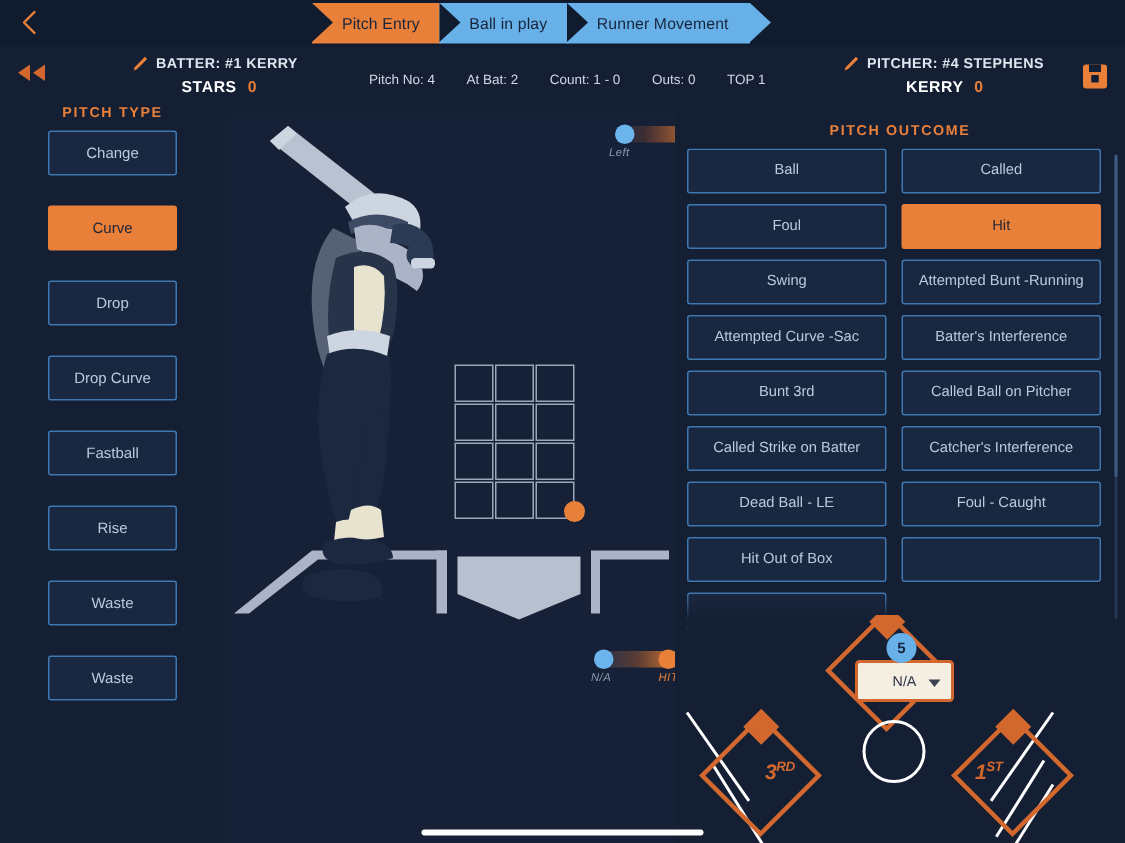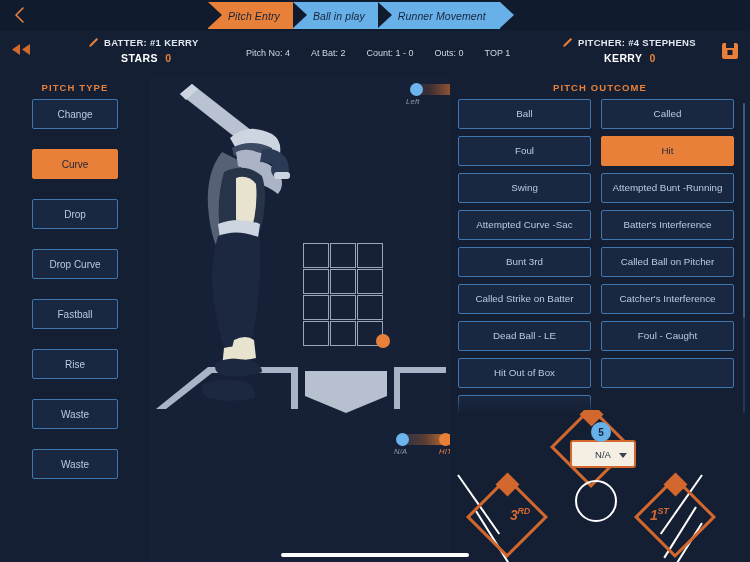--- a/index.html
+++ b/index.html
@@ -34,21 +34,20 @@
   }
   .stage {
     position: relative;
     height: 27px;
     display: flex; align-items: center; justify-content: center;
     font-size: 10.5px;
     color: #16243c;
     padding: 0 14px 0 20px;
     margin-right: -1px;
     letter-spacing: .1px;
-    font-style: italic;
   }
   .stage.active { background: #e8803a; }
   .stage.inactive { background: #68b0e8; }
   .stage::before {
     content: ""; position: absolute; left: 0; top: 0;
     border-top: 13.5px solid transparent;
     border-bottom: 13.5px solid transparent;
     border-left: 14px solid #111b2e;
   }
   .stage::after {
@@ -101,21 +100,21 @@
   .pitcher-block .team-row { margin-left: 42px; }
   .team-row .score { color: #e8803a; margin-left: 4px; }
   .counts {
     position: absolute; left: 246px; top: 17px;
     display: flex; gap: 21px;
     font-size: 9px; color: #cfd8e4; white-space: nowrap;
   }
 
   
   .panel-left {
-    position: absolute; left: 0; top: 76px;
+    position: absolute; left: 0; top: 64px;
     width: 150px; height: 486px;
     background: #151f33;
   }
   .panel-right {
     position: absolute; left: 450px; top: 76px;
     width: 300px; height: 486px;
     background: #151f33;
   }
   .panel-title {
     text-align: center;

